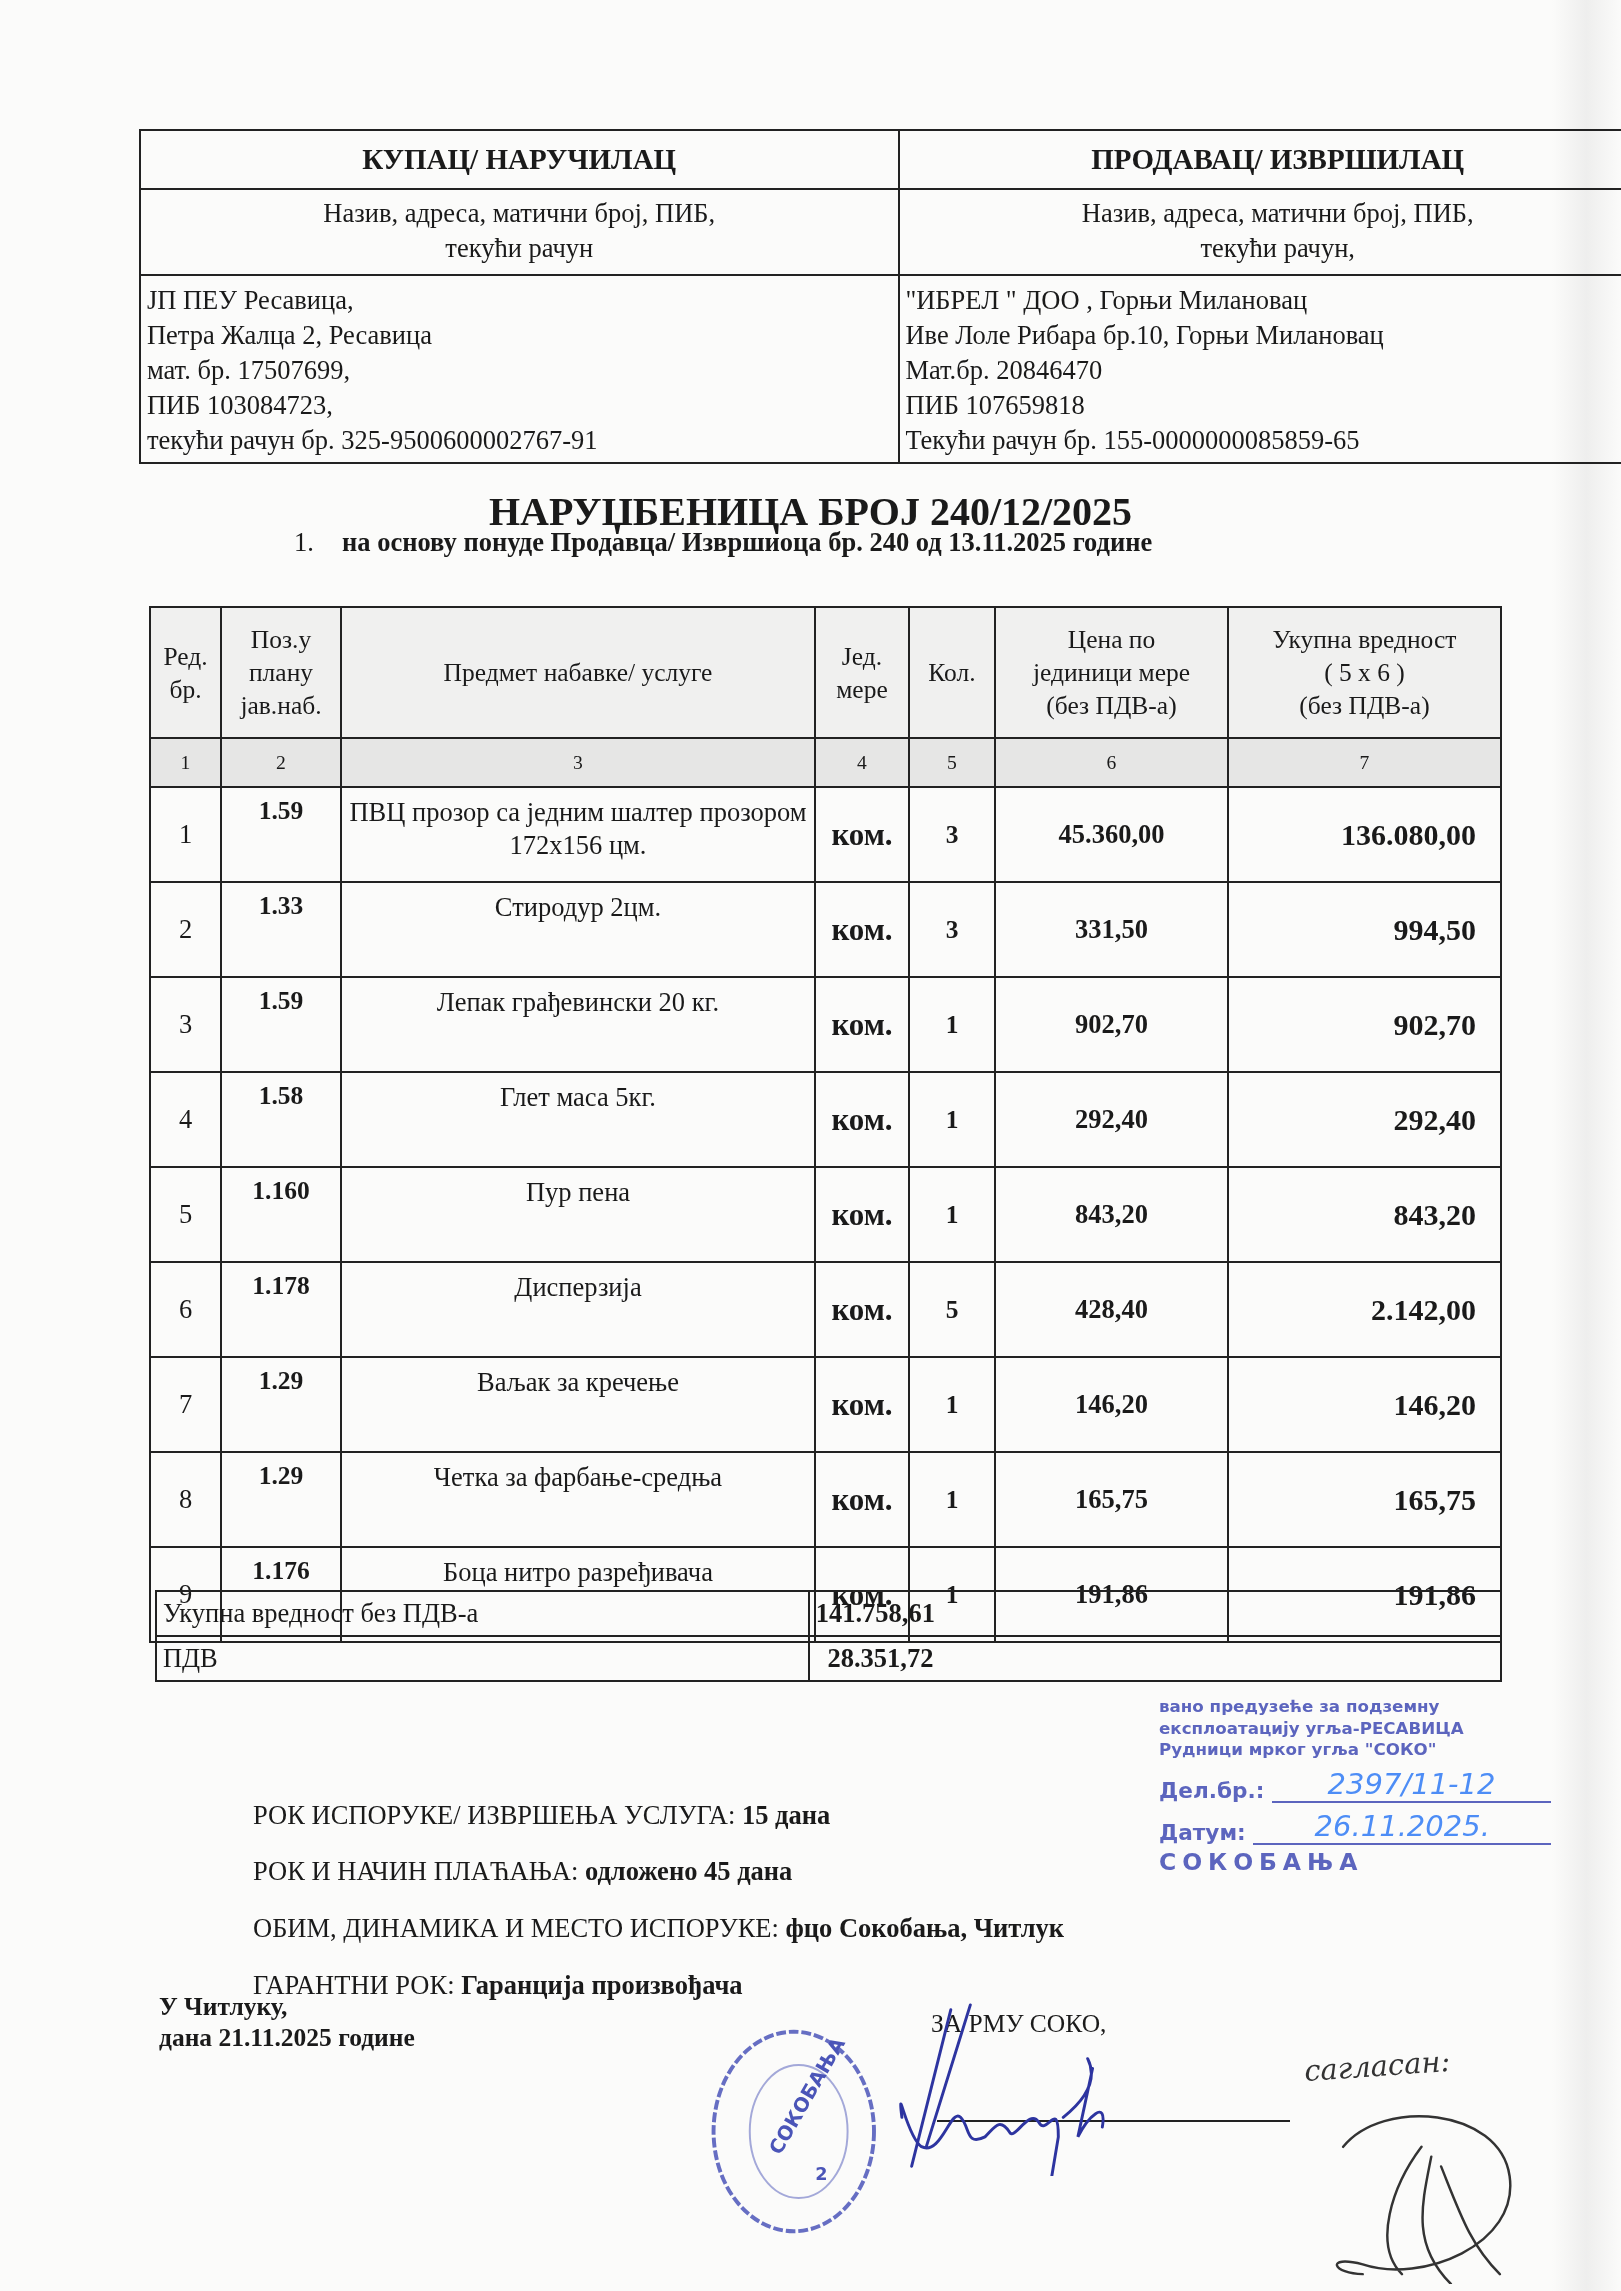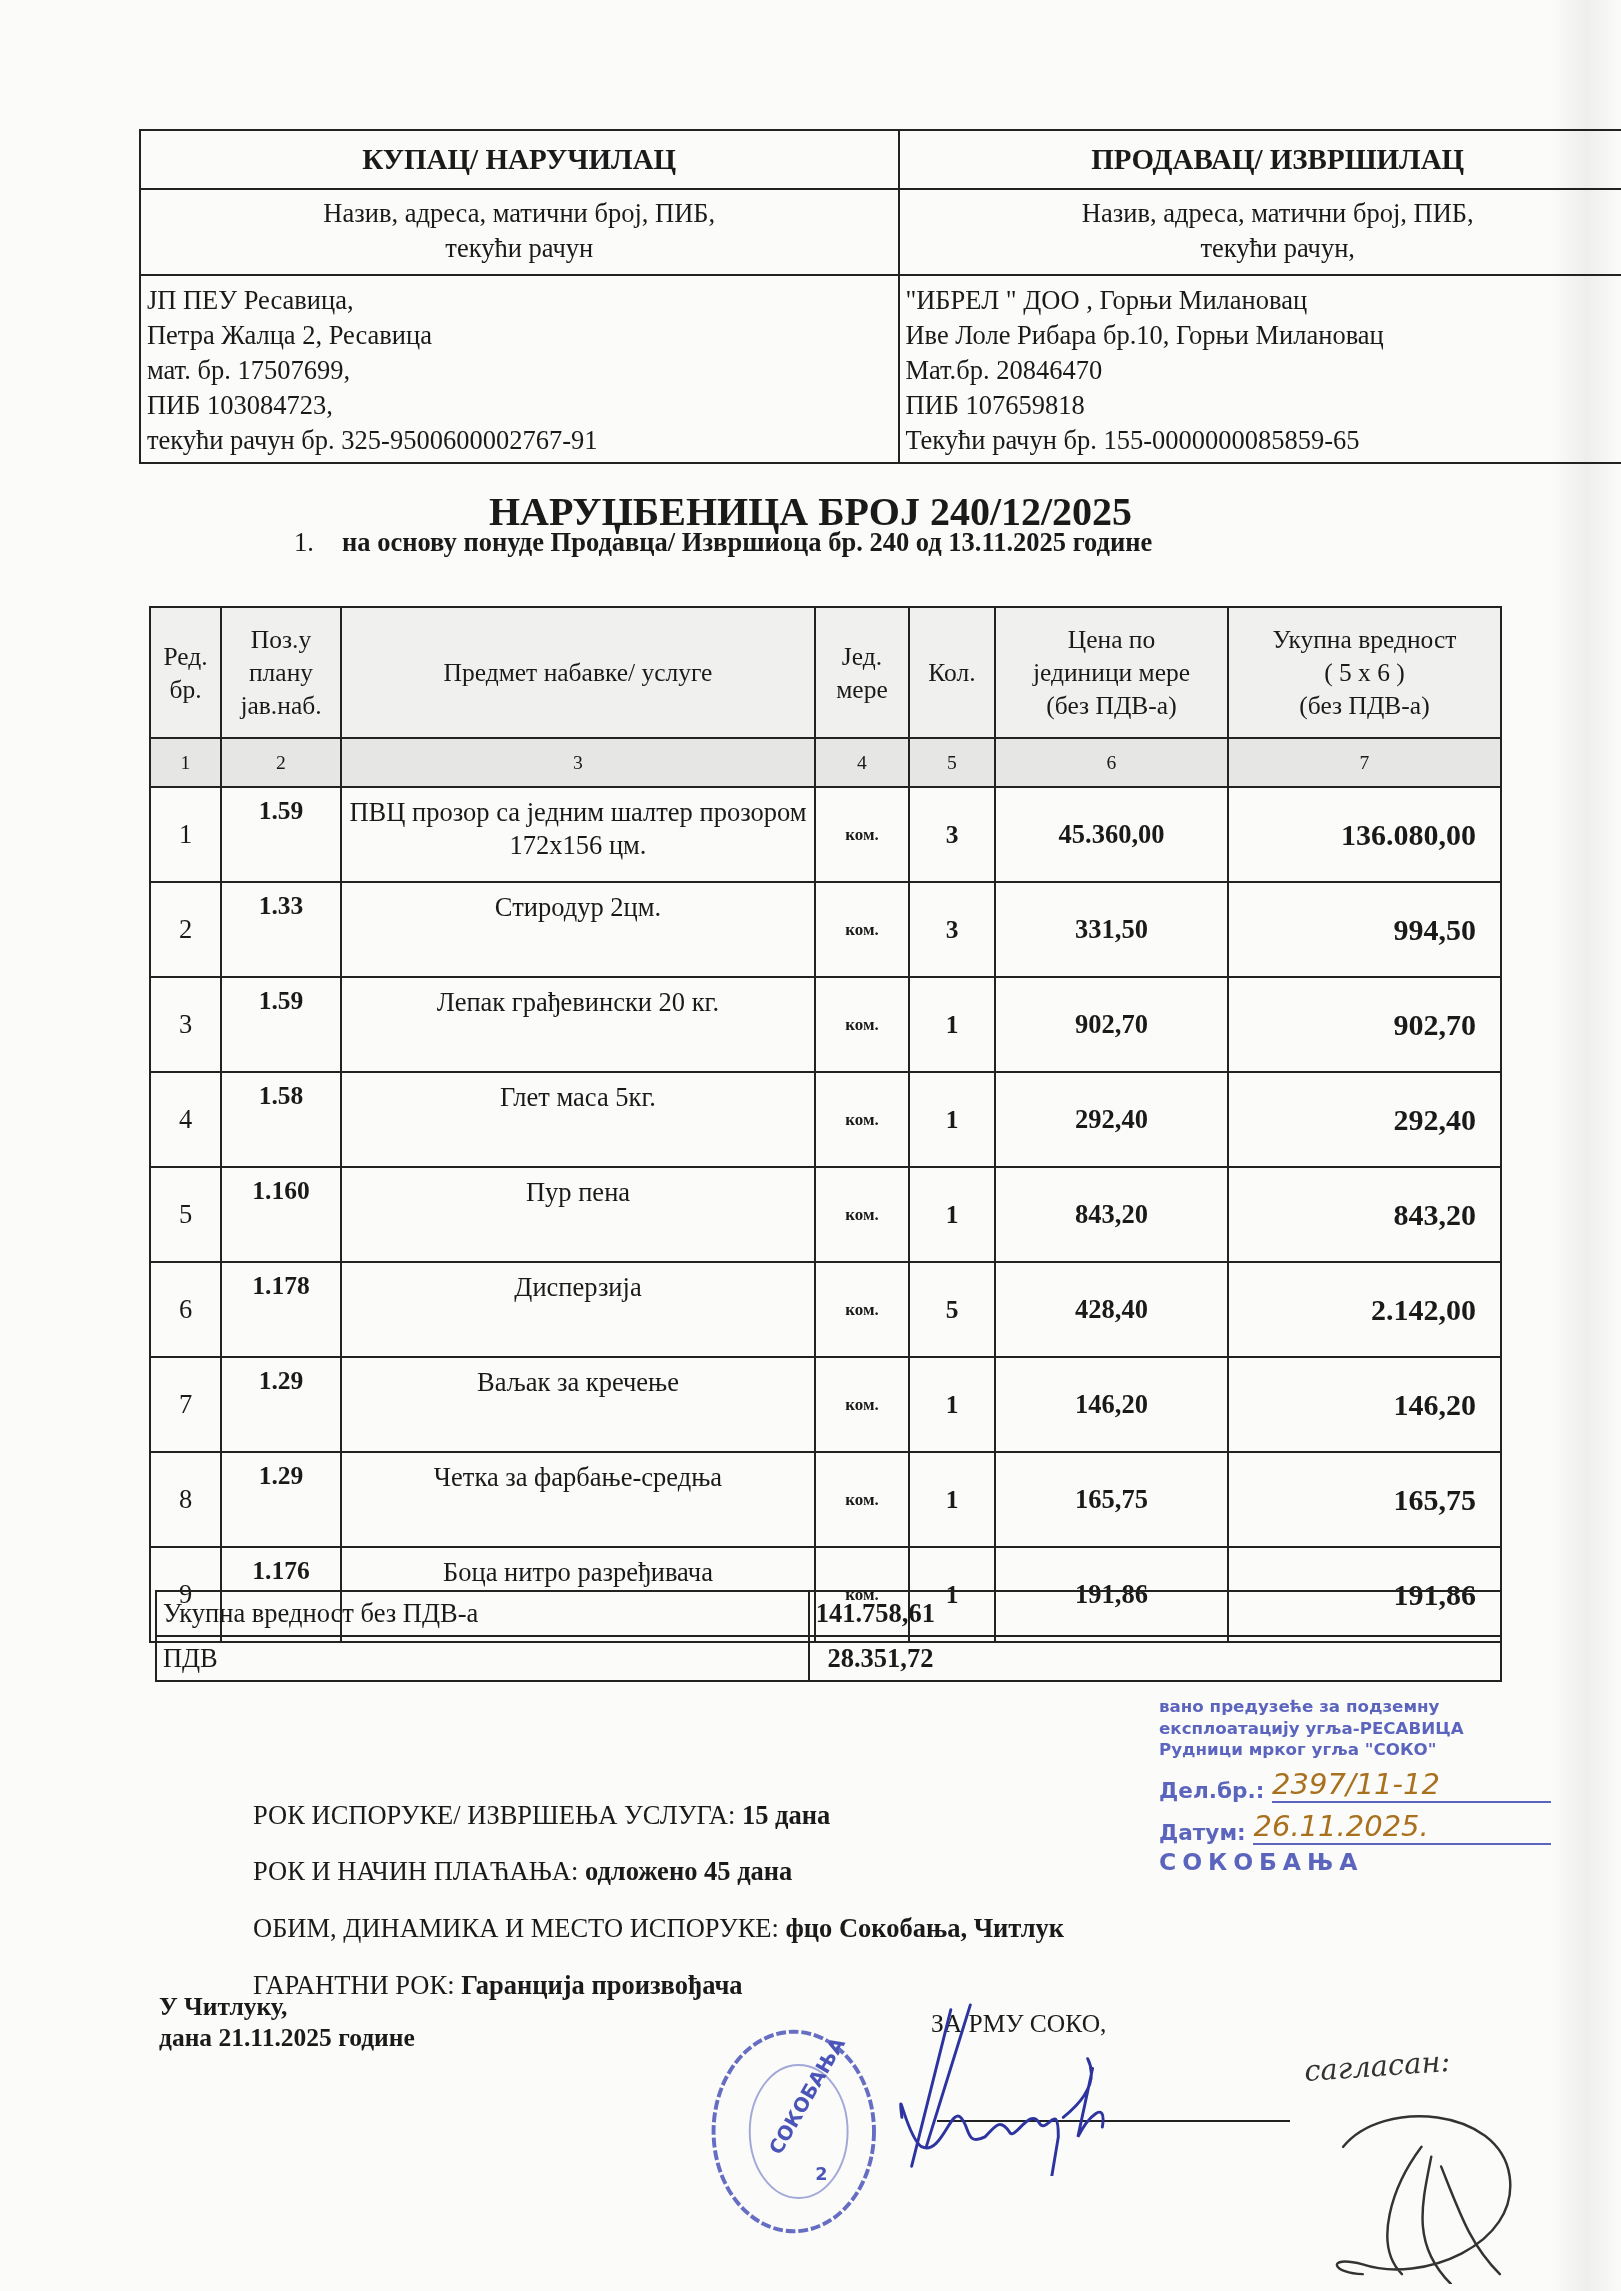--- a/index.html
+++ b/index.html
@@ -39,21 +39,21 @@
     position: absolute; left: 149px; top: 606px; width: 1353px;
     border: 2px solid #222;
   }
   .items th, .items td { border: 2px solid #222; text-align: center; }
   .items th { font-weight: normal; font-size: 25.5px; line-height: 33px; height: 127px; background: #f0f0ef; }
   .items tr.idx td { font-size: 19.6px; height: 45px; background: #e6e6e5; }
   .items tr.row td { height: 84px; font-size: 25.5px; }
   .items tr.row td.rb { vertical-align: middle; font-size: 26.5px; }
   .items tr.row td.pos { vertical-align: top; padding-top: 8px; font-weight: bold; }
   .items tr.row td.desc { vertical-align: top; padding-top: 7.8px; font-size: 26.5px; line-height: 33px; }
-  .items tr.row td.unit { font-weight: bold; font-size: 17px; vertical-align: middle; }
+  .items tr.row td.unit { font-weight: bold; font-size: 31px; vertical-align: middle; }
   .items tr.row td.qty { font-weight: bold; font-size: 25.5px; }
   .items tr.row td.price { font-weight: bold; font-size: 26.5px; }
   .items tr.row td.total { font-weight: bold; font-size: 30px; text-align: right; padding-right: 24px; }
 
   
   .summary {
     position: absolute; left: 155px; top: 1590px; width: 1347px;
     border: 2px solid #222;
   }
   .summary td { border: 2px solid #222; font-size: 26.5px; height: 43px; padding: 0 5.9px; }
@@ -68,22 +68,22 @@
   .sigline { position: absolute; left: 937px; top: 2120px; width: 353px; border-top: 2px solid #222; }
 
   
   .stamp-rect {
     position: absolute; left: 1159px; top: 1696px; width: 392px; height: 196px;
     color: #4b55b8; font-family: "DejaVu Sans", sans-serif; font-weight: bold; opacity: 0.9;
   }
   .stamp-rect .l1, .stamp-rect .l2, .stamp-rect .l3 { font-size: 16.7px; line-height: 21.6px; }
   .stamp-rect .row { display: flex; align-items: flex-end; font-size: 21.6px; margin-top: 5.9px; }
   .stamp-rect .field {
-    flex: 1; border-bottom: 2.9px solid #4b55b8; margin-left: 7.8px; 
-    font-family: "DejaVu Sans", sans-serif; font-weight: normal; font-size: 29px; color: #a16207; font-style: italic;
+    flex: 1; border-bottom: 2.9px solid #4b55b8; margin-left: 7.8px; text-align: center;
+    font-family: "DejaVu Sans", sans-serif; font-weight: normal; font-size: 29px; color: #3b82f6; font-style: italic;
   }
   .stamp-rect .city { font-size: 23.5px; letter-spacing: 5.9px; margin-top: 3.9px; }
 
   .round-stamp { position: absolute; left: 686px; top: 2019px; width: 196px; height: 225px; }
   .sig1 { position: absolute; left: 892px; top: 2000px; width: 274px; height: 176px; }
   .approval { position: absolute; left: 1304px; top: 2049px; font-family: "DejaVu Serif", serif; font-style: italic; font-size: 29px; color: #333; transform: rotate(-4deg); }
   .sig2 { position: absolute; left: 1304px; top: 2088px; width: 235px; height: 196px; }
 </style>
 </head>
 <body>

